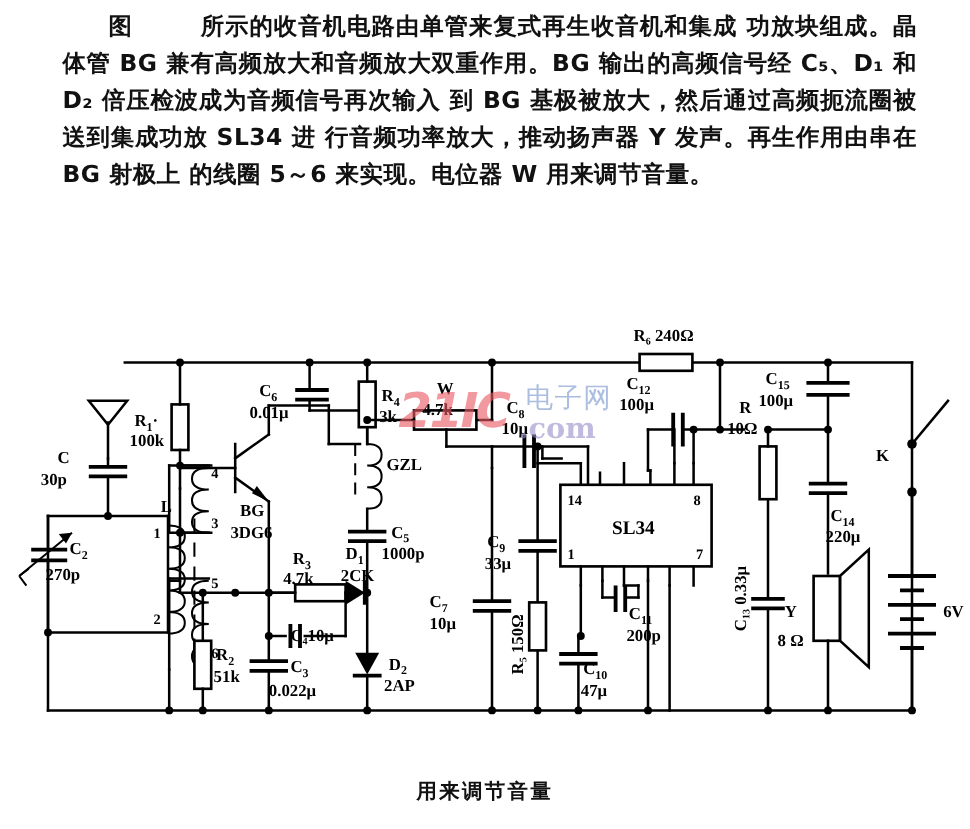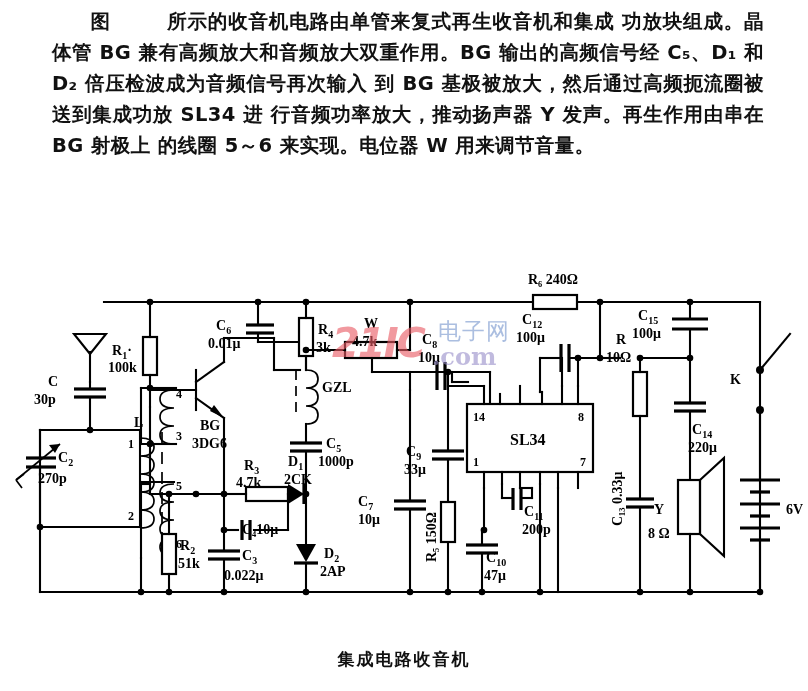--- a/index.html
+++ b/index.html
@@ -542,15 +542,15 @@
 
   </svg>
   </div>
 
   <div id="watermark">
     <div id="wm-21ic">21IC</div>
     <div id="wm-cn">电子网</div>
     <div id="wm-com">.com</div>
   </div>
 
-  <div id="caption">集成电路收音机</div>
+  <div id="caption">用来调节音量</div>
 
 </div>
 
 </body></html>

